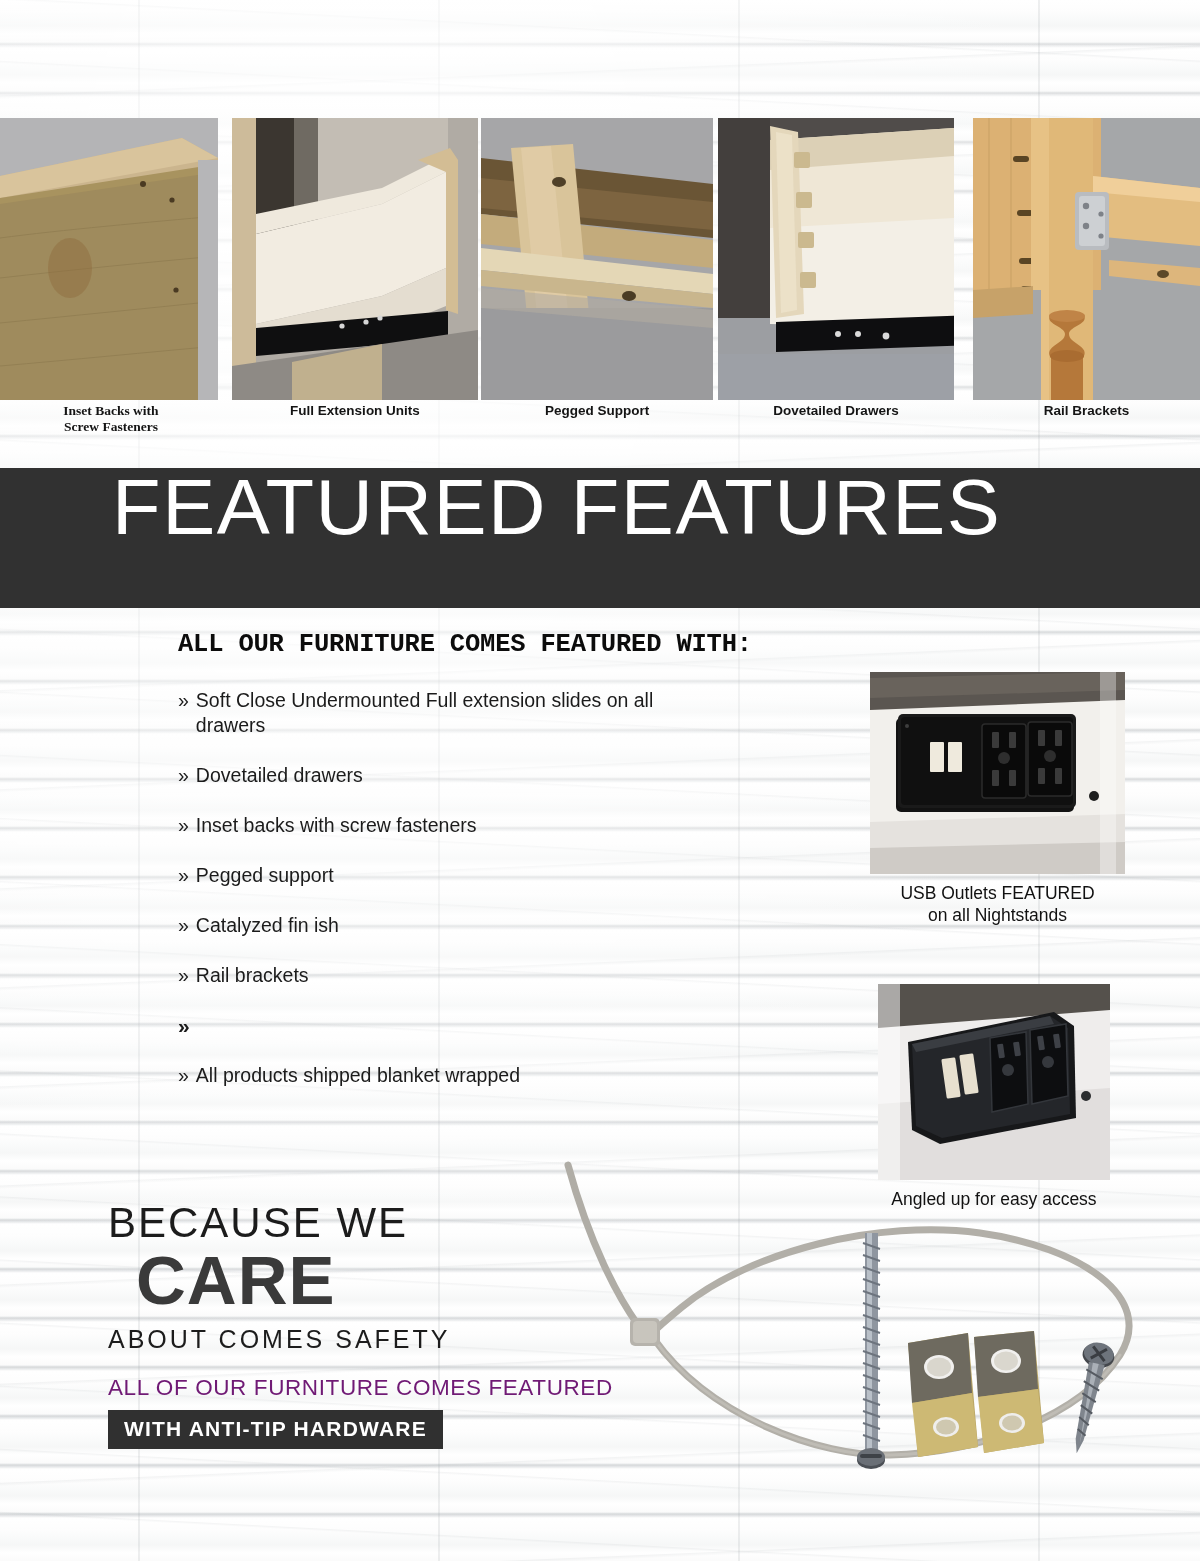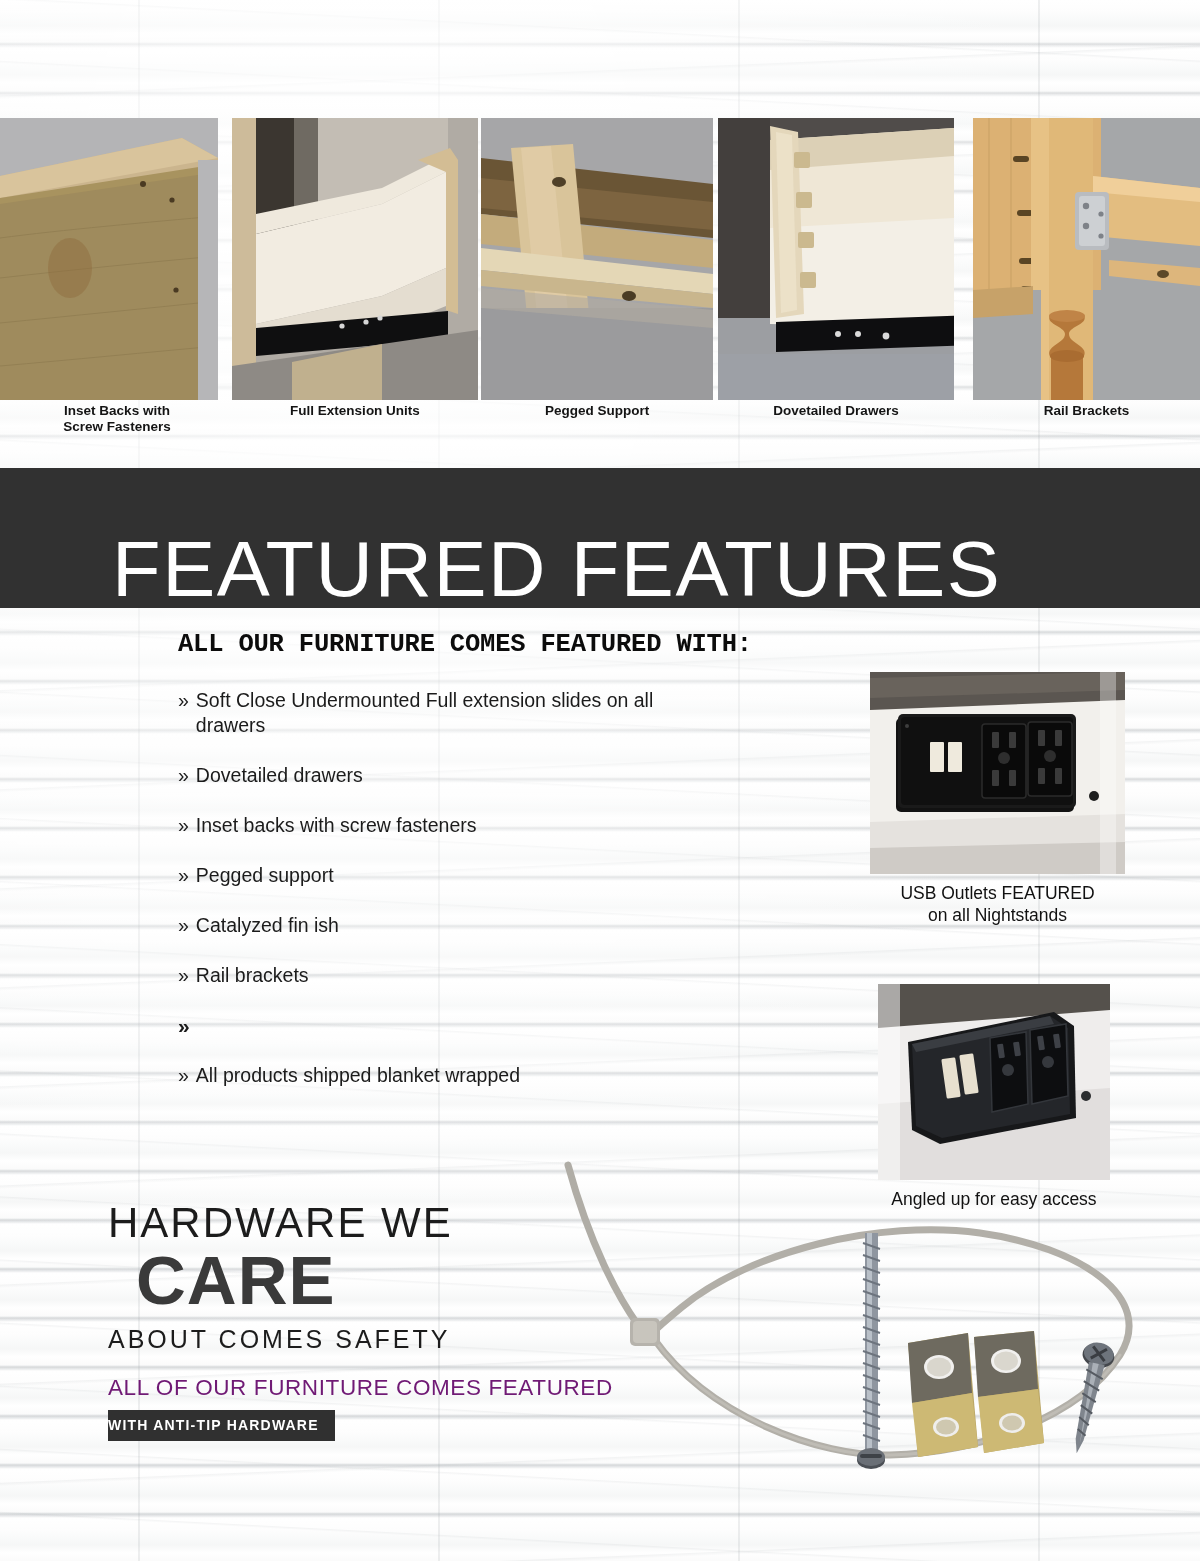--- a/index.html
+++ b/index.html
@@ -79,21 +79,21 @@
   .caption{
     position:absolute; top:0;
     font-size:13.5px; font-weight:bold; color:#141414;
     line-height:15.5px; text-align:center;
   }
 
   
   .banner{
     position:absolute; left:0; top:468px; width:1200px; height:140px;
     background:#313131;
-    display:flex; align-items:flex-end;
+    display:flex; align-items:flex-start;
   }
   .banner-title{
     margin-left:112px;
     font-size:78px;
     font-weight:300;
     color:#ffffff;
     letter-spacing:1.5px;
     line-height:1;
     white-space:nowrap;
     font-stretch:condensed;
@@ -138,22 +138,22 @@
   .care-l3{
     font-size:25px; font-weight:300; color:#1c1c1c; letter-spacing:3px;
     line-height:30px; margin-top:6px;
   }
   .care-l4{
     font-size:22.5px; font-weight:300; color:#701a75; letter-spacing:0.6px;
     line-height:27px; margin-top:20px; white-space:nowrap;
   }
   .antitip{
     display:inline-block; background:#303030; color:#fff;
-    font-size:14px; font-weight:bold; letter-spacing:1.2px;
-    padding:7px 16px 8px 0; margin-top:9px; white-space:nowrap;
+    font-size:21px; font-weight:bold; letter-spacing:1.2px;
+    padding:7px 16px 8px 16px; margin-top:9px; white-space:nowrap;
   }
 
   
   .hardware{ position:absolute; left:560px; top:1155px; width:640px; height:406px; }
 </style>
 </head>
 <body>
 
 <div id="page">
 
@@ -281,21 +281,21 @@
         <path d="M78 196 C70 206 92 208 92 216 C92 226 70 228 78 240 L78 282 L110 282 L110 240 C118 228 96 226 96 216 C96 208 118 206 110 196 Z" fill="#b5783a"></path>
         <ellipse cx="94" cy="198" rx="18" ry="6" fill="#c08447"></ellipse>
         <ellipse cx="94" cy="238" rx="17" ry="6" fill="#a96c31"></ellipse>
         <rect x="0" y="172" width="68" height="110" fill="#a5a7a9"></rect>
         <path d="M0 172 L60 168 L60 196 L0 200 Z" fill="#c7a269"></path>
       </svg>
     </div>
   </div>
 
   <div class="captions">
-    <div class="caption" style="left:8px; width:218px;">Inset Backs with<br>Screw Fasteners</div>
+    <div class="caption" style="left:2px; width:218px;font-family:Liberation Serif, serif;">Inset Backs with<br>Screw Fasteners</div>
     <div class="caption" style="left:232px; width:246px;">Full Extension Units</div>
     <div class="caption" style="left:481px; width:232px;">Pegged Support</div>
     <div class="caption" style="left:718px; width:236px;">Dovetailed Drawers</div>
     <div class="caption" style="left:973px; width:227px;">Rail Brackets</div>
   </div>
 
   <div class="banner">
     <div class="banner-title">FEATURED FEATURES</div>
   </div>
 
@@ -446,20 +446,20 @@
         <path d="M520 208 L536 208 L531 286 L527 300 L523 286 Z" fill="#7f858d"></path>
         <path d="M524 208 L530 208 L528 290 Z" fill="#aab0b7"></path>
         <g stroke="#565b62" stroke-width="2">
           <path d="M519 216 L537 222 M519 228 L536 234 M520 240 L535 246 M521 252 L534 258 M522 264 L533 270 M523 276 L532 281"></path>
         </g>
       </g>
     </svg>
   </div>
 
   <div class="care">
-    <div class="care-l1">HARDWARE WE</div>
+    <div class="care-l1">BECAUSE WE</div>
     <div class="care-l2">CARE</div>
     <div class="care-l3">ABOUT COMES SAFETY</div>
     <div class="care-l4">ALL OF OUR FURNITURE COMES FEATURED</div>
     <div class="antitip">WITH ANTI-TIP HARDWARE</div>
   </div>
 
 </div>
 
 </body></html>

